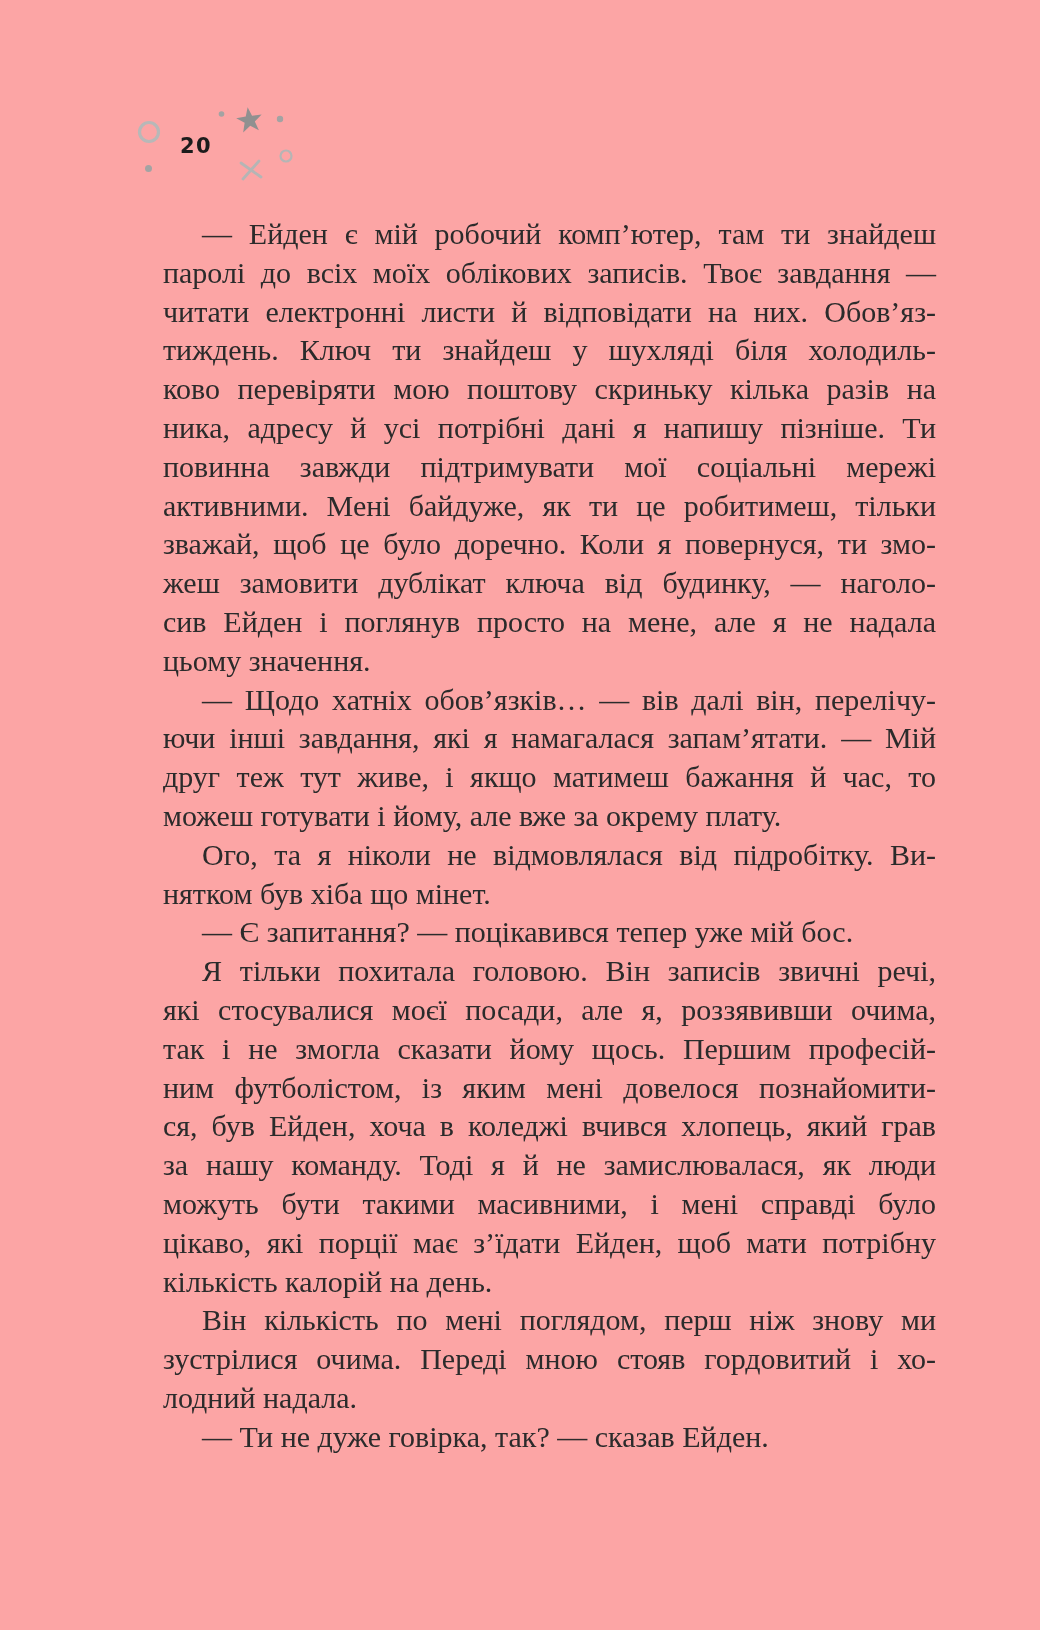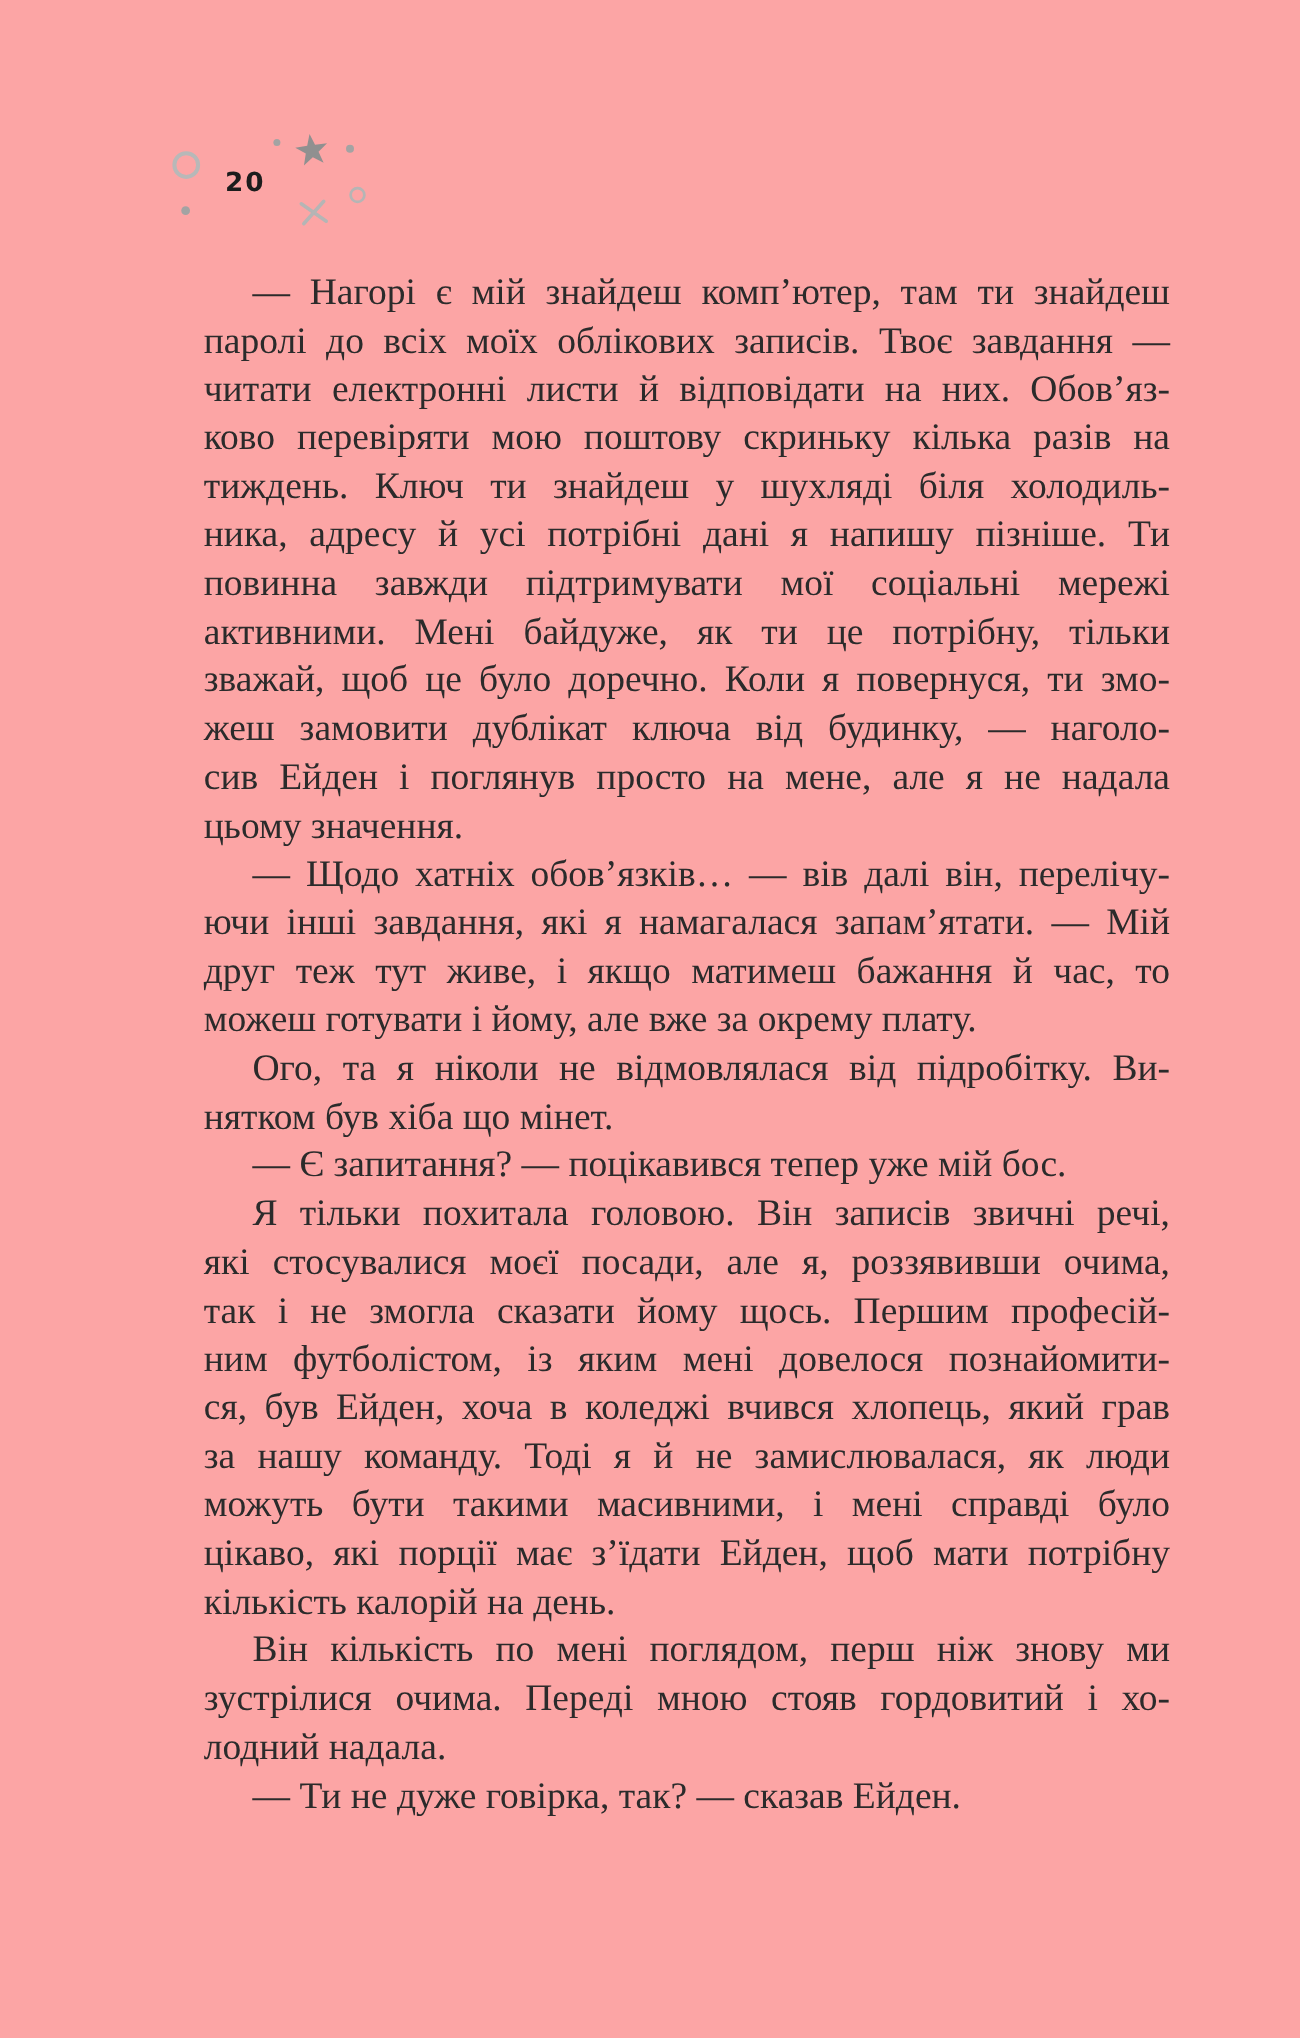--- a/index.html
+++ b/index.html
@@ -45,28 +45,28 @@
     <g stroke="#b5b5b5" stroke-width="2.8" stroke-linecap="round">
       <line x1="241" y1="163" x2="261" y2="177"></line>
       <line x1="259" y1="161" x2="243" y2="179"></line>
     </g>
   </svg>
 
   <div class="page-number">20</div>
 
   <div class="text-block">
       <div class="para">
-        <div class="line first">— Нагорі є мій знайдеш комп’ютер, там ти знайдеш</div>
+        <div class="line first">— Ейден є мій робочий комп’ютер, там ти знайдеш</div>
         <div class="line">паролі до всіх моїх облікових записів. Твоє завдання —</div>
         <div class="line">читати електронні листи й відповідати на них. Обов’яз-</div>
+        <div class="line">тиждень. Ключ ти знайдеш у шухляді біля холодиль-</div>
         <div class="line">ково перевіряти мою поштову скриньку кілька разів на</div>
-        <div class="line">тиждень. Ключ ти знайдеш у шухляді біля холодиль-</div>
         <div class="line">ника, адресу й усі потрібні дані я напишу пізніше. Ти</div>
         <div class="line">повинна завжди підтримувати мої соціальні мережі</div>
-        <div class="line">активними. Мені байдуже, як ти це потрібну, тільки</div>
+        <div class="line">активними. Мені байдуже, як ти це робитимеш, тільки</div>
         <div class="line">зважай, щоб це було доречно. Коли я повернуся, ти змо-</div>
         <div class="line">жеш замовити дублікат ключа від будинку, — наголо-</div>
         <div class="line">сив Ейден і поглянув просто на мене, але я не надала</div>
         <div class="line last">цьому значення.</div>
       </div>
       <div class="para">
         <div class="line first">— Щодо хатніх обов’язків… — вів далі він, перелічу-</div>
         <div class="line">ючи інші завдання, які я намагалася запам’ятати. — Мій</div>
         <div class="line">друг теж тут живе, і якщо матимеш бажання й час, то</div>
         <div class="line last">можеш готувати і йому, але вже за окрему плату.</div>

